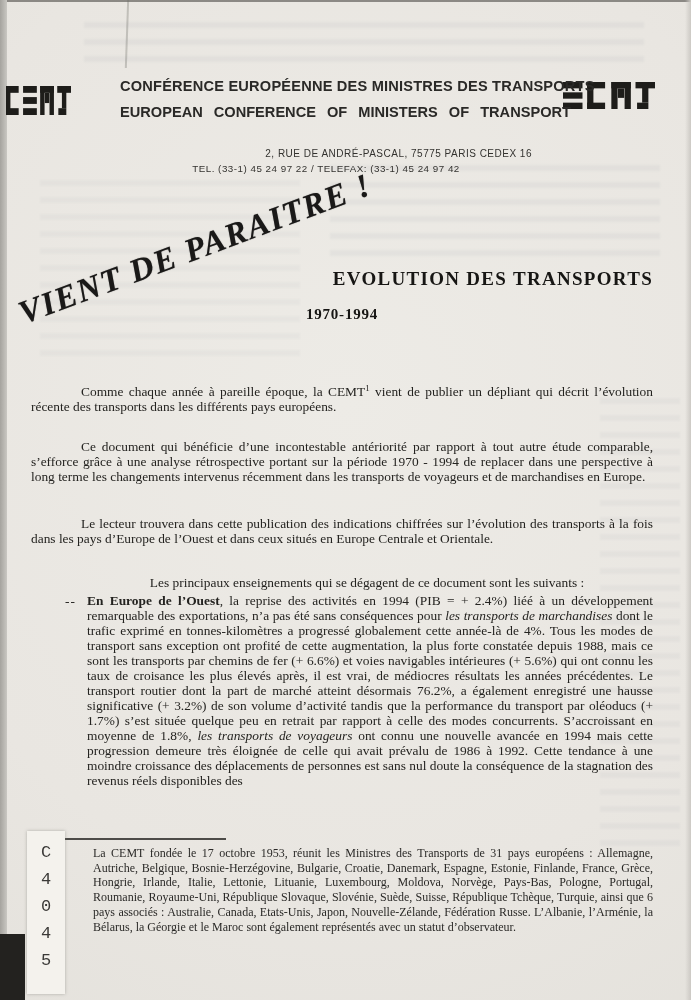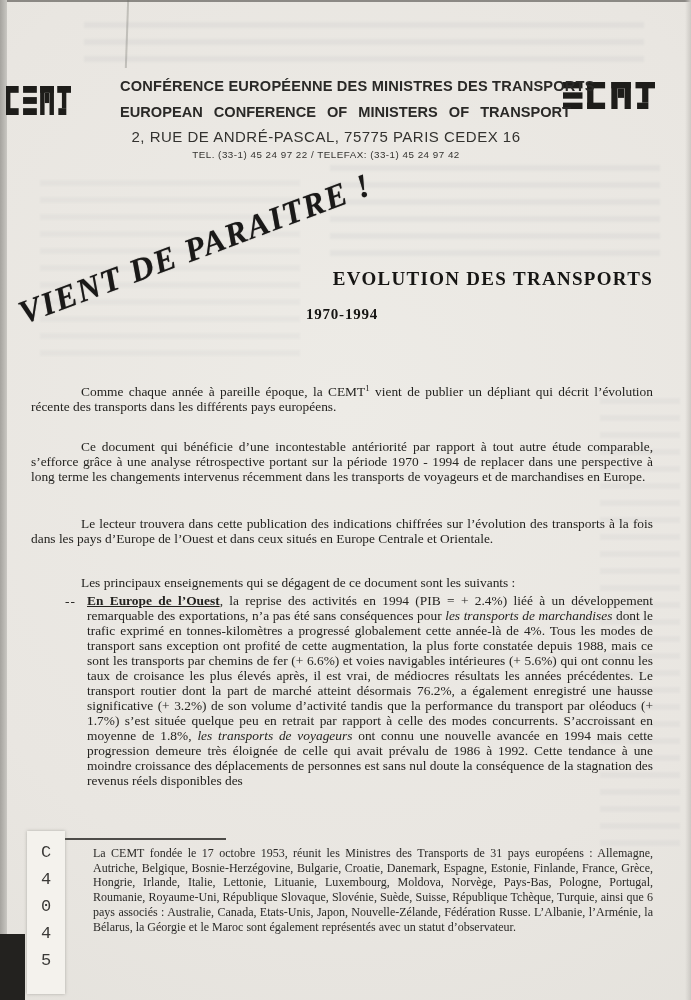--- a/index.html
+++ b/index.html
@@ -25,44 +25,44 @@
   .ghost-3{left:40px;top:170px;width:260px;height:190px;opacity:.07;}
   .ghost-4{left:600px;top:390px;width:80px;height:460px;opacity:.08;}
 
   
   .logo{position:absolute;}
   .logo svg{display:block;}
   .hdr{position:absolute;left:120px;top:78px;width:412px;text-align:center;
        font-family:"Liberation Sans",sans-serif;color:#2a2927;}
   .org-fr{font-size:14.6px;font-weight:700;letter-spacing:.2px;white-space:nowrap;}
   .org-en{font-size:14.6px;font-weight:700;word-spacing:7px;margin-top:10px;white-space:nowrap;}
-  .addr{margin-top:8px;font-size:15px;font-weight:400;letter-spacing:.5px;color:#33322f;}
+  .addr{margin-top:28px;font-size:10px;font-weight:400;letter-spacing:.5px;color:#33322f;text-align:right;}
   .tel{margin-top:4px;font-size:9.8px;font-weight:400;letter-spacing:.5px;color:#33322f;}
 
   
   .stamp{position:absolute;left:20px;top:296px;transform:rotate(-20.5deg);
          transform-origin:0 50%;font:italic 700 33px "Liberation Serif",serif;
          letter-spacing:1.5px;color:#1a1918;white-space:nowrap;
          text-shadow:0 0 1px rgba(20,20,20,.45);}
 
   
   .doc-title{position:absolute;left:31px;top:268px;width:622px;text-align:right;
              font-weight:700;font-size:19px;letter-spacing:1.3px;color:#171614;}
   .doc-period{position:absolute;left:31px;top:306px;width:622px;text-align:center;
               font-weight:700;font-size:15px;letter-spacing:.8px;color:#171614;}
 
   
   .para{position:absolute;left:31px;width:622px;text-align:justify;
         font-size:13.4px;line-height:15px;color:#242320;text-indent:50px;}
-  .p1{top:384px;} .p2{top:439px;} .p3{top:516px;} .p4{top:575px;text-align:left;}
+  .p1{top:384px;} .p2{top:439px;} .p3{top:516px;} .p4{top:575px;text-align:center;}
   .bullet{position:absolute;left:65px;top:593px;width:588px;display:flex;
           font-size:13.4px;line-height:15px;color:#242320;}
   .bullet .dash{flex:0 0 22px;letter-spacing:1px;}
   .bullet .btxt{flex:1;text-align:justify;}
-  .it{font-style:italic;} .bd{font-weight:700;text-decoration:underline;}
+  .it{font-style:italic;} .bd{font-weight:700;}
   sup{font-size:9px;line-height:0;vertical-align:super;}
 
   
   .fn-rule{position:absolute;left:48px;top:838px;width:178px;height:1.5px;background:#4d4b48;}
   .fn{position:absolute;left:93px;top:846px;width:560px;text-align:justify;
       font-size:12px;line-height:14.7px;color:#2a2927;}
 
   
   .cat-strip{position:absolute;left:27px;top:831px;width:38px;height:163px;
              background:#f4f2ed;box-shadow:0 0 3px rgba(120,118,112,.5);}

